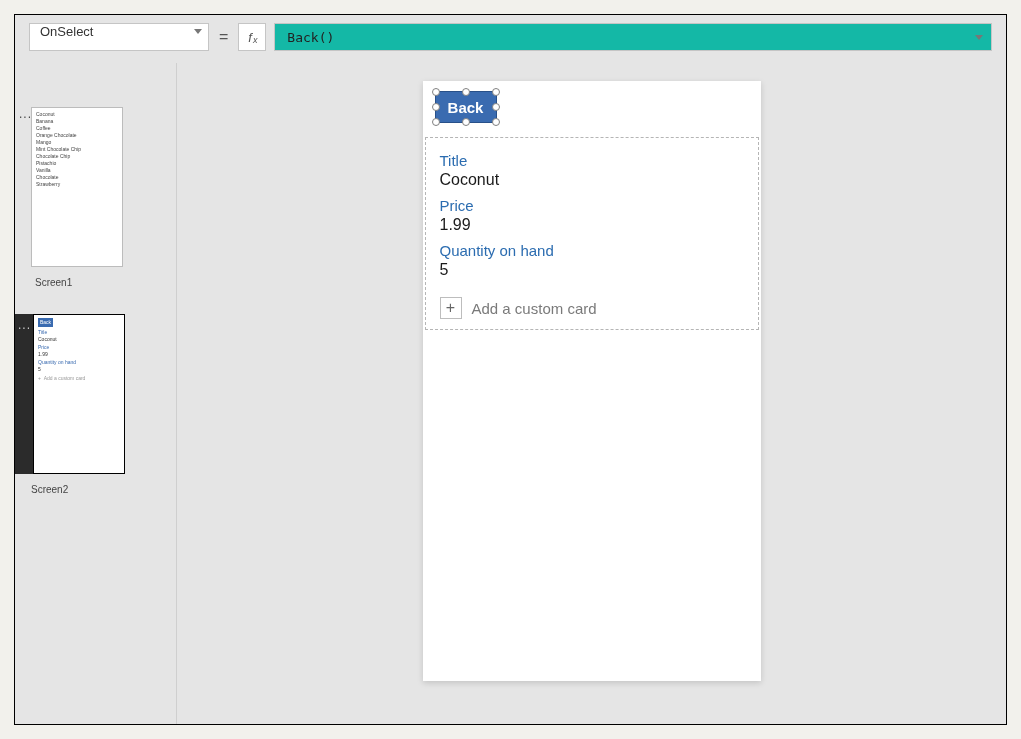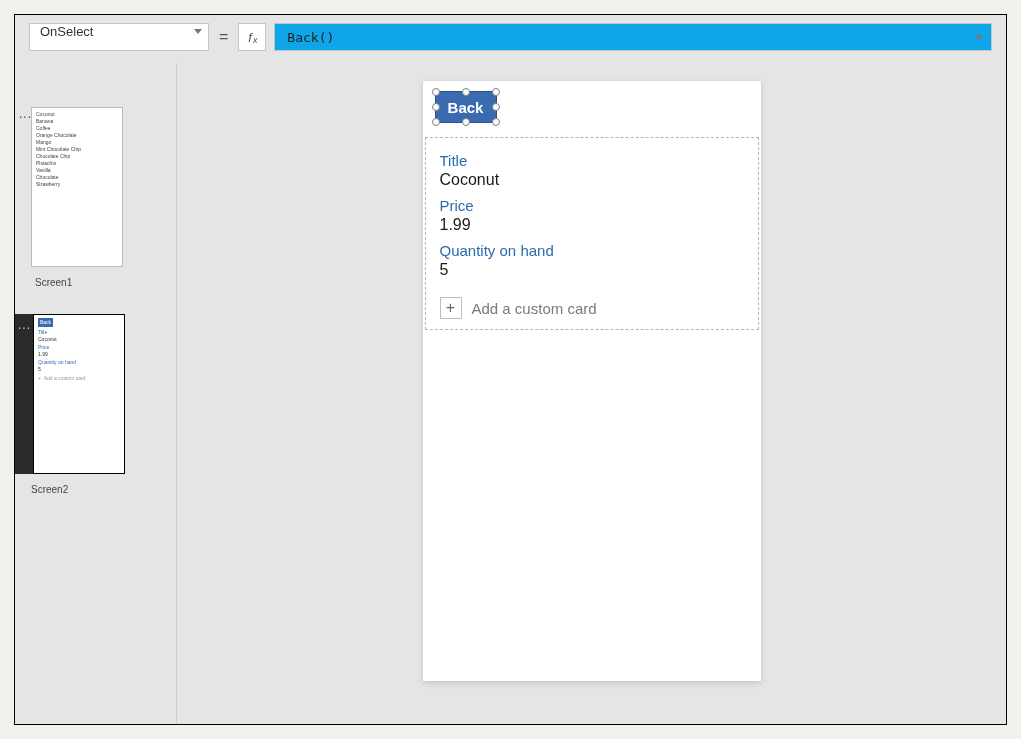--- a/index.html
+++ b/index.html
@@ -49,21 +49,21 @@
     border: 1px solid #c5c5c5;
     background: #fff;
     display: flex; align-items: center; justify-content: center;
     font-style: italic;
     color: #555;
   }
   .fx-sub { font-size: 9px; font-style: italic; position: relative; top:3px; left:1px; }
   .formula-input {
     flex: 1;
     height: 28px;
-    background: #0ea5e9;
+    background: #14b8a6;
     border: 1px solid #c5c5c5;
     display: flex;
     align-items: center;
     justify-content: space-between;
     padding: 0 8px 0 12px;
     font-family: Consolas, monospace;
     color: #222;
   }
   .chev {
     width: 0; height: 0;

